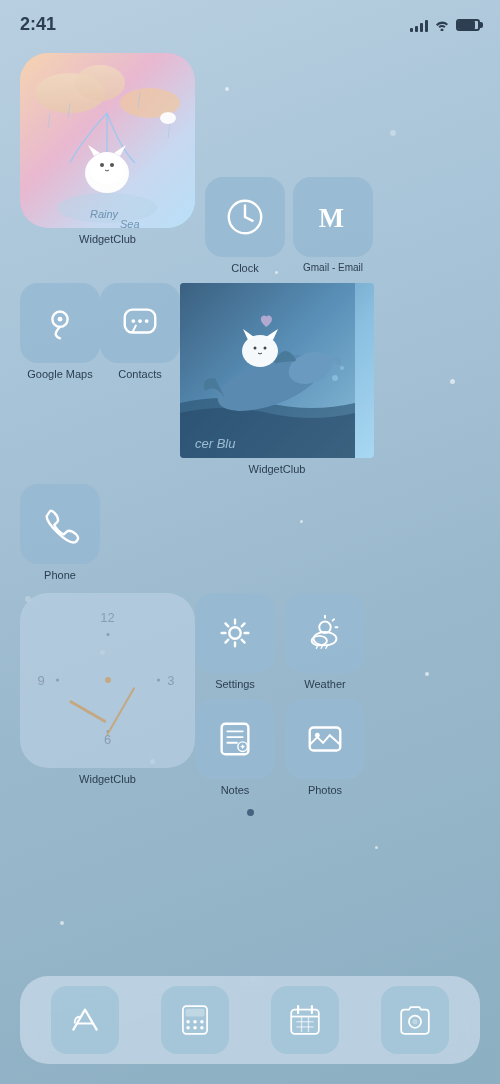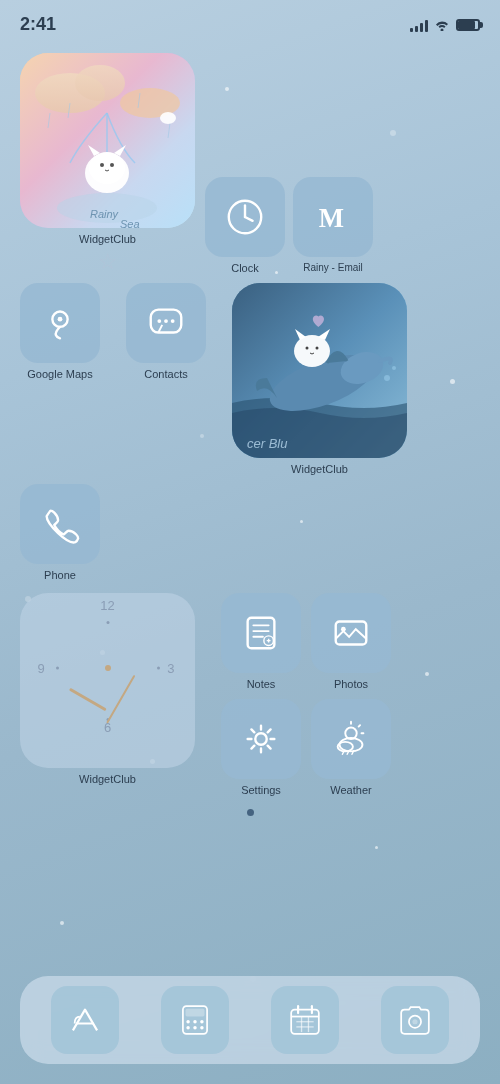--- a/index.html
+++ b/index.html
@@ -92,21 +92,21 @@
     .content {
       position: relative;
       z-index: 5;
       padding: 10px 20px 0;
     }
 
     
     .app-row {
       display: flex;
       align-items: flex-start;
-      gap: 26px;
+      gap: 0;
       margin-bottom: 8px;
     }
 
     
     .app-item {
       display: flex;
       flex-direction: column;
       align-items: center;
       gap: 5px;
       cursor: pointer;
@@ -154,20 +154,21 @@
     }
 
     
     .clock-widget {
       width: 175px;
       height: 175px;
       border-radius: 28px;
       background: rgba(190, 210, 228, 0.6);
       position: relative;
       display: flex;
+      align-items: center;
       justify-content: center;
     }
     .clock-face {
       width: 150px;
       height: 150px;
       position: relative;
     }
     .clock-number {
       position: absolute;
       font-size: 13px;
@@ -282,23 +283,23 @@
       height: 68px;
       border-radius: 16px;
       background: rgba(160, 195, 215, 0.8);
       display: flex;
       align-items: center;
       justify-content: center;
     }
 
     
     .large-dolphin {
-      width: 175px;
+      width: 194px;
       height: 175px;
-      border-radius: 28px;
+      border-radius: 4px;
       overflow: hidden;
       background: linear-gradient(135deg, #4a7a9b 0%, #6a9dc0 30%, #8abfe0 60%, #a8d8f2 100%);
     }
   </style>
 </head>
 <body>
 
 <div class="snow-container">
   <div class="snowflake" style="top:5%;left:15%"></div>
   <div class="snowflake" style="top:8%;left:45%;width:4px;height:4px"></div>
@@ -414,21 +415,21 @@
 
       <div class="row1-right-row">
 
 
         <div class="app-item">
           <div class="app-icon blue-bg">
             <svg class="icon-svg" viewBox="0 0 44 44" fill="none">
               <text x="7" y="32" font-size="28" font-weight="bold" fill="white" font-family="serif">M</text>
             </svg>
           </div>
-          <span class="app-label" style="font-size:10px">Rainy - Email</span>
+          <span class="app-label" style="font-size:10px">Gmail - Email</span>
         </div>
       </div>
     </div>
   </div>
 
   <div class="app-row">
 
     <div class="app-item">
       <div class="app-icon blue-bg">
         <svg class="icon-svg" viewBox="0 0 44 44" fill="none">
@@ -530,46 +531,20 @@
 
           <div class="clock-hand hour-hand" style="left:50%;top:50%;margin-top:0;bottom:auto;transform-origin:bottom center;transform:translateX(-50%) rotate(-60deg)"></div>
           <div class="clock-hand minute-hand" style="left:50%;top:50%;margin-top:0;bottom:auto;transform-origin:bottom center;transform:translateX(-50%) rotate(30deg)"></div>
           <div class="clock-center"></div>
         </div>
       </div>
       <span class="app-label">WidgetClub</span>
     </div>
 
     <div style="display:flex;flex-direction:column;gap:8px">
-      <div class="row1-right-row">
-
-        <div class="app-item">
-          <div class="app-icon blue-bg">
-            <svg class="icon-svg" viewBox="0 0 44 44" fill="none">
-              <rect x="8" y="6" width="28" height="32" rx="4" stroke="white" stroke-width="2.5"></rect>
-              <path d="M14 14h16M14 20h16M14 26h10" stroke="white" stroke-width="2" stroke-linecap="round"></path>
-              <circle cx="30" cy="30" r="5" fill="rgba(150,185,210,0.85)" stroke="white" stroke-width="1.5"></circle>
-              <path d="M28 30h4M30 28v4" stroke="white" stroke-width="1.5"></path>
-            </svg>
-          </div>
-          <span class="app-label">Notes</span>
-        </div>
-
-        <div class="app-item">
-          <div class="app-icon blue-bg">
-            <svg class="icon-svg" viewBox="0 0 44 44" fill="none">
-              <rect x="6" y="10" width="32" height="24" rx="4" stroke="white" stroke-width="2.5"></rect>
-              <path d="M6 28 L14 20 L20 26 L27 18 L38 28" stroke="white" stroke-width="2" fill="none"></path>
-              <circle cx="14" cy="18" r="2.5" fill="white"></circle>
-            </svg>
-          </div>
-          <span class="app-label">Photos</span>
-        </div>
-      </div>
-
       <div class="row1-right-row">
 
         <div class="app-item">
           <div class="app-icon blue-bg">
             <svg class="icon-svg" viewBox="0 0 44 44" fill="none">
               <circle cx="22" cy="22" r="6" stroke="white" stroke-width="2.5"></circle>
               <path d="M22 8v4M22 32v4M8 22h4M32 22h4M12 12l3 3M29 29l3 3M12 32l3-3M29 15l3-3" stroke="white" stroke-width="2.5" stroke-linecap="round"></path>
             </svg>
           </div>
           <span class="app-label">Settings</span>
@@ -583,20 +558,46 @@
               <line x1="30" y1="9" x2="31.5" y2="7.5" stroke="white" stroke-width="2" stroke-linecap="round"></line>
               <line x1="33" y1="16" x2="35" y2="16" stroke="white" stroke-width="2" stroke-linecap="round"></line>
               <ellipse cx="22" cy="28" rx="12" ry="7" fill="none" stroke="white" stroke-width="2"></ellipse>
               <ellipse cx="16" cy="30" rx="8" ry="5" fill="none" stroke="white" stroke-width="2"></ellipse>
               <path d="M15 34 L13 38M20 34 L18 38M25 34 L23 38" stroke="white" stroke-width="1.5" stroke-linecap="round"></path>
             </svg>
           </div>
           <span class="app-label">Weather</span>
         </div>
       </div>
+
+      <div class="row1-right-row">
+
+        <div class="app-item">
+          <div class="app-icon blue-bg">
+            <svg class="icon-svg" viewBox="0 0 44 44" fill="none">
+              <rect x="8" y="6" width="28" height="32" rx="4" stroke="white" stroke-width="2.5"></rect>
+              <path d="M14 14h16M14 20h16M14 26h10" stroke="white" stroke-width="2" stroke-linecap="round"></path>
+              <circle cx="30" cy="30" r="5" fill="rgba(150,185,210,0.85)" stroke="white" stroke-width="1.5"></circle>
+              <path d="M28 30h4M30 28v4" stroke="white" stroke-width="1.5"></path>
+            </svg>
+          </div>
+          <span class="app-label">Notes</span>
+        </div>
+
+        <div class="app-item">
+          <div class="app-icon blue-bg">
+            <svg class="icon-svg" viewBox="0 0 44 44" fill="none">
+              <rect x="6" y="10" width="32" height="24" rx="4" stroke="white" stroke-width="2.5"></rect>
+              <path d="M6 28 L14 20 L20 26 L27 18 L38 28" stroke="white" stroke-width="2" fill="none"></path>
+              <circle cx="14" cy="18" r="2.5" fill="white"></circle>
+            </svg>
+          </div>
+          <span class="app-label">Photos</span>
+        </div>
+      </div>
     </div>
   </div>
 
 </div>
 
 <div class="page-indicator">
   <div class="page-dot active"></div>
 </div>
 
 <div class="dock">

